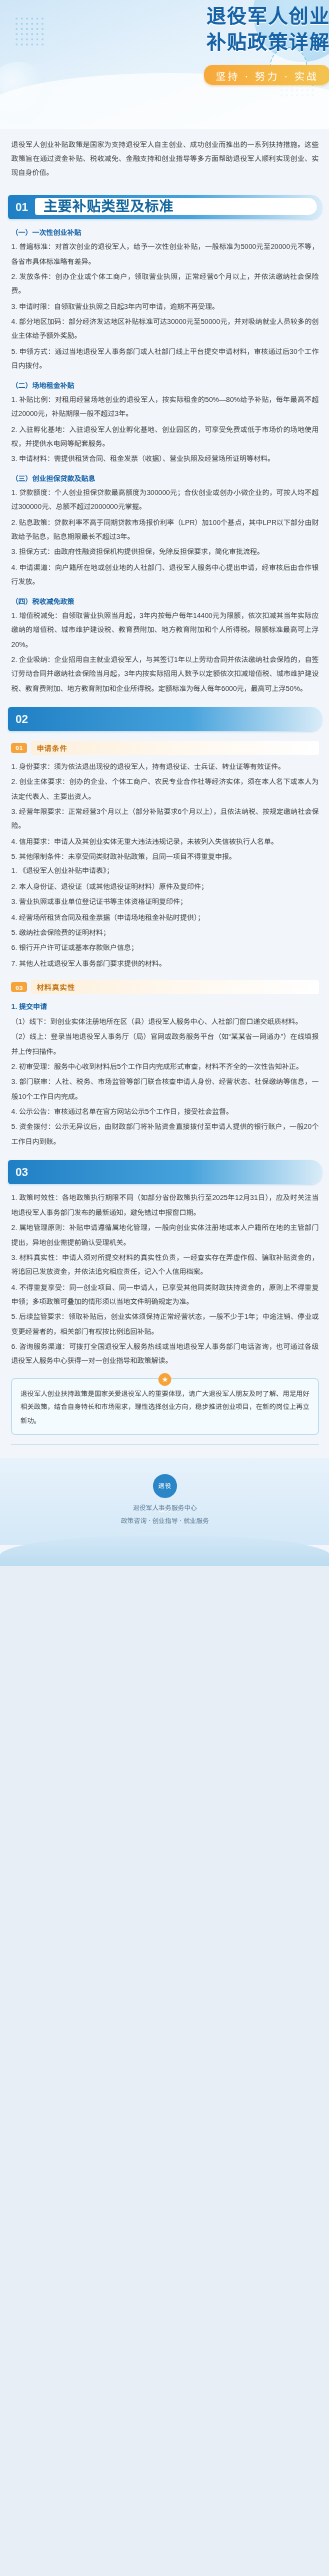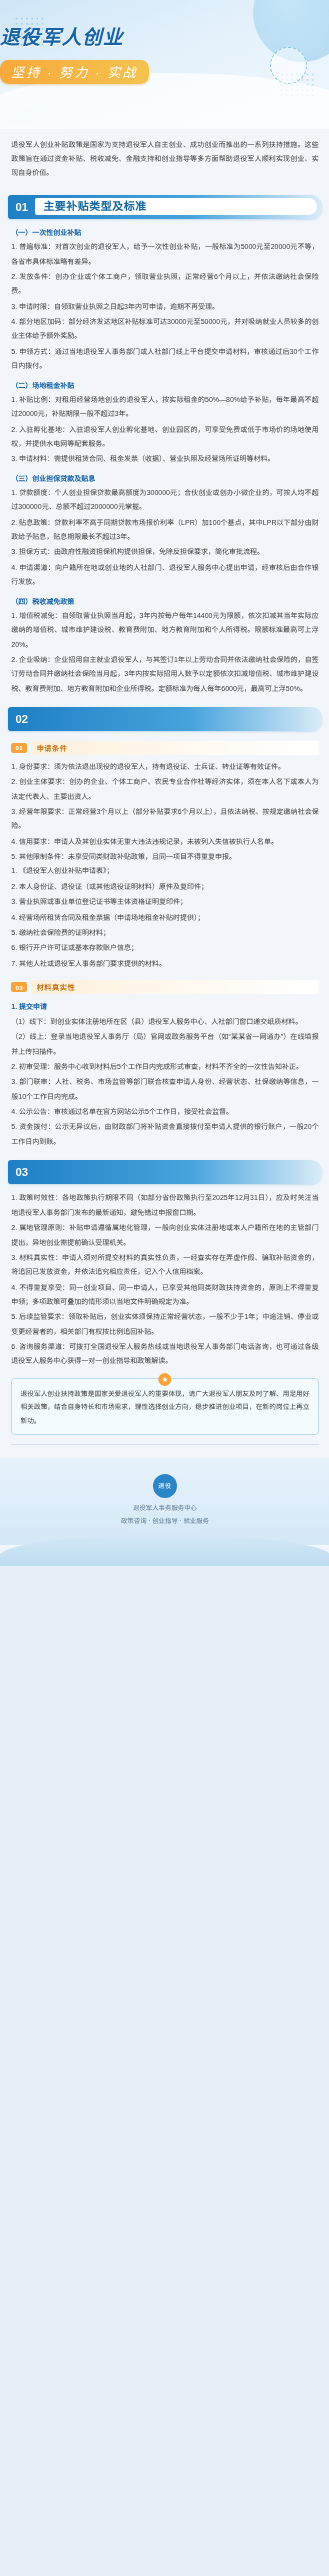--- a/index.html
+++ b/index.html
@@ -63,38 +63,37 @@
     position: absolute;
     bottom: 31px; right: 15.5px;
     width: 36px; height: 26px;
     background-image: radial-gradient(#86c6e8 0.8px, transparent 0.9px);
     background-size: 5.2px 5.2px;
     opacity: .5;
   }
   .hero-inner {
     position: relative;
     z-index: 3;
-    padding-top: 24px;
-    text-align: left;
-    font-style: italic;
+    padding-top: 3px;
+    text-align: right;
   }
   .hero-title {
     font-size: 19.6px;
     font-weight: bold;
     color: #1763a8;
     line-height: 1.35;
     letter-spacing: 1px;
     text-shadow: 0 1px 0 #ffffff;
   }
   .hero-sub {
     margin: 9.3px auto 0;
     display: inline-block;
     background: linear-gradient(90deg, #f7a93b, #f3c34f);
     color: #fff;
-    font-size: 13px;
+    font-size: 10px;
     letter-spacing: 2.1px;
     padding: 2.6px 11.3px;
     border-radius: 8.2px;
     box-shadow: 0 1px 2.6px rgba(214,140,30,.35);
   }
   .hero-badge {
     position: absolute;
     right: 23px; top: 47px;
     width: 37px; height: 37px;
     border-radius: 50%;
@@ -135,21 +134,21 @@
     opacity: .95;
   }
   .sec-title {
     flex: 1;
     background: #ffffff;
     height: 17.5px;
     line-height: 17.5px;
     margin-right: 5.2px;
     border-radius: 2.1px 9.3px 9.3px 2.1px;
     color: #14679f;
-    font-size: 11px;
+    font-size: 14px;
     font-weight: bold;
     padding-left: 8.2px;
     letter-spacing: 0.5px;
   }
 
   
   .block {
     padding: 0 11.3px;
     font-size: 7px;
     line-height: 2.05;
@@ -260,20 +259,21 @@
   <div class="hero">
     <div class="blob1"></div>
     <div class="blob2"></div>
     <div class="dots"></div>
     <div class="dots2"></div>
     <div class="hero-badge"></div>
     <div class="wave"></div>
     <div class="hero-inner">
       <div class="hero-title">
         <div>退役军人创业</div>
+        <div>补贴政策详解</div>
       </div>
       <div class="hero-sub">坚持 · 努力 · 实战</div>
     </div>
   </div>
 
   <div class="intro">退役军人创业补贴政策是国家为支持退役军人自主创业、成功创业而推出的一系列扶持措施。这些政策旨在通过资金补贴、税收减免、金融支持和创业指导等多方面帮助退役军人顺利实现创业、实现自身价值。</div>
 
   <div class="sec-head">
     <div class="sec-num">01</div>
     <div class="sec-title">主要补贴类型及标准</div>

